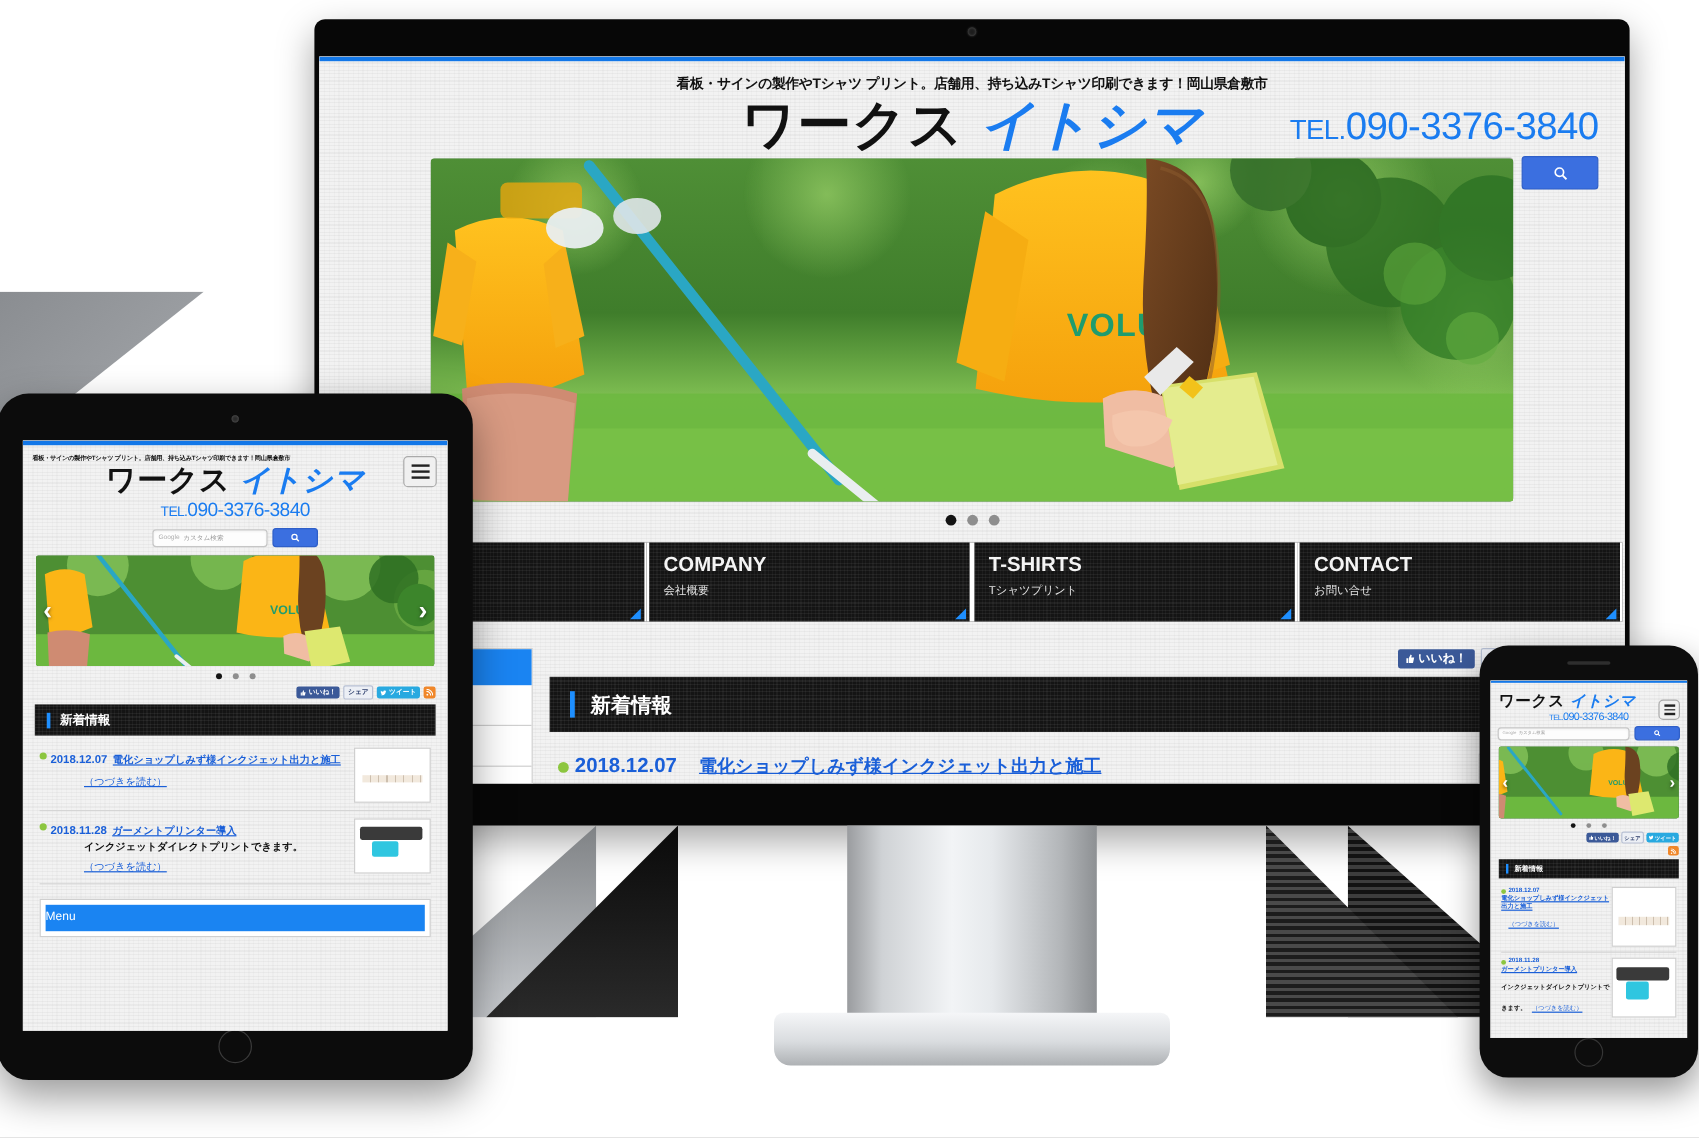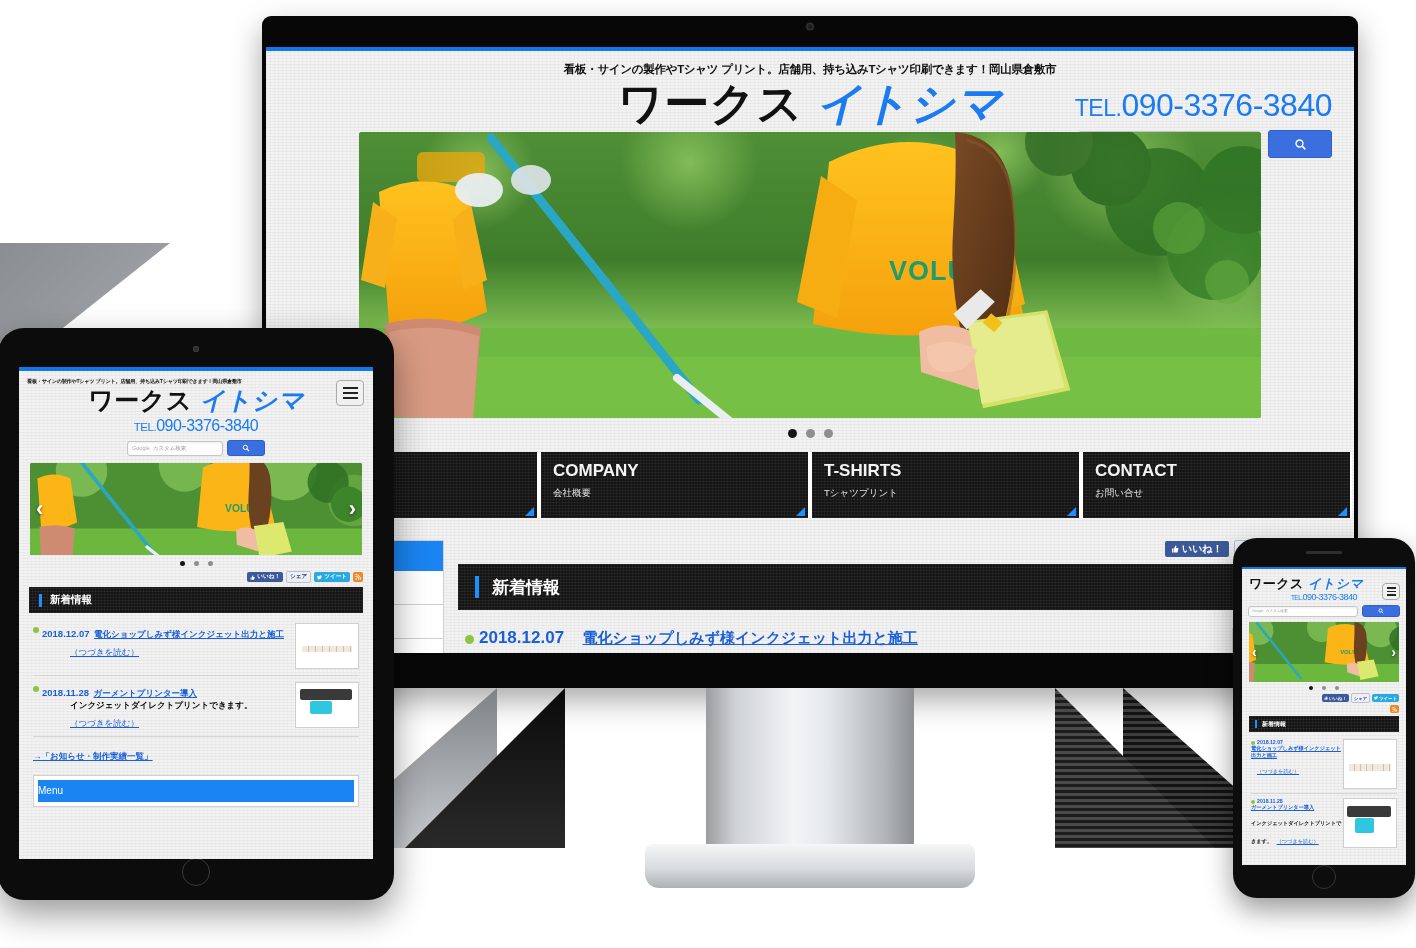--- a/index.html
+++ b/index.html
@@ -534,21 +534,20 @@
               <span class="bullet"></span>
               <div class="grow">
                 <span class="date">2018.11.28</span>
                 <span class="ttl">ガーメントプリンター導入</span>
                 <div class="desc" style="margin-left:28px;">インクジェットダイレクトプリントできます。</div>
                 <div style="margin-left:28px;"><span class="more">（つづきを読む）</span></div>
               </div>
               <div class="thumb ph-printer"></div>
             </div>
             <div class="hr" style="margin:6px 0 8px 0;"></div>
-            <div><span class="alllink" style="font-size:8.5px;">→「お知らせ・制作実績一覧」</span></div>
           </div>
 
           <div class="t-menubtn">
             <div class="inner">Menu</div>
           </div>
         </div>
       </div>
     </div>
   </div>
 

